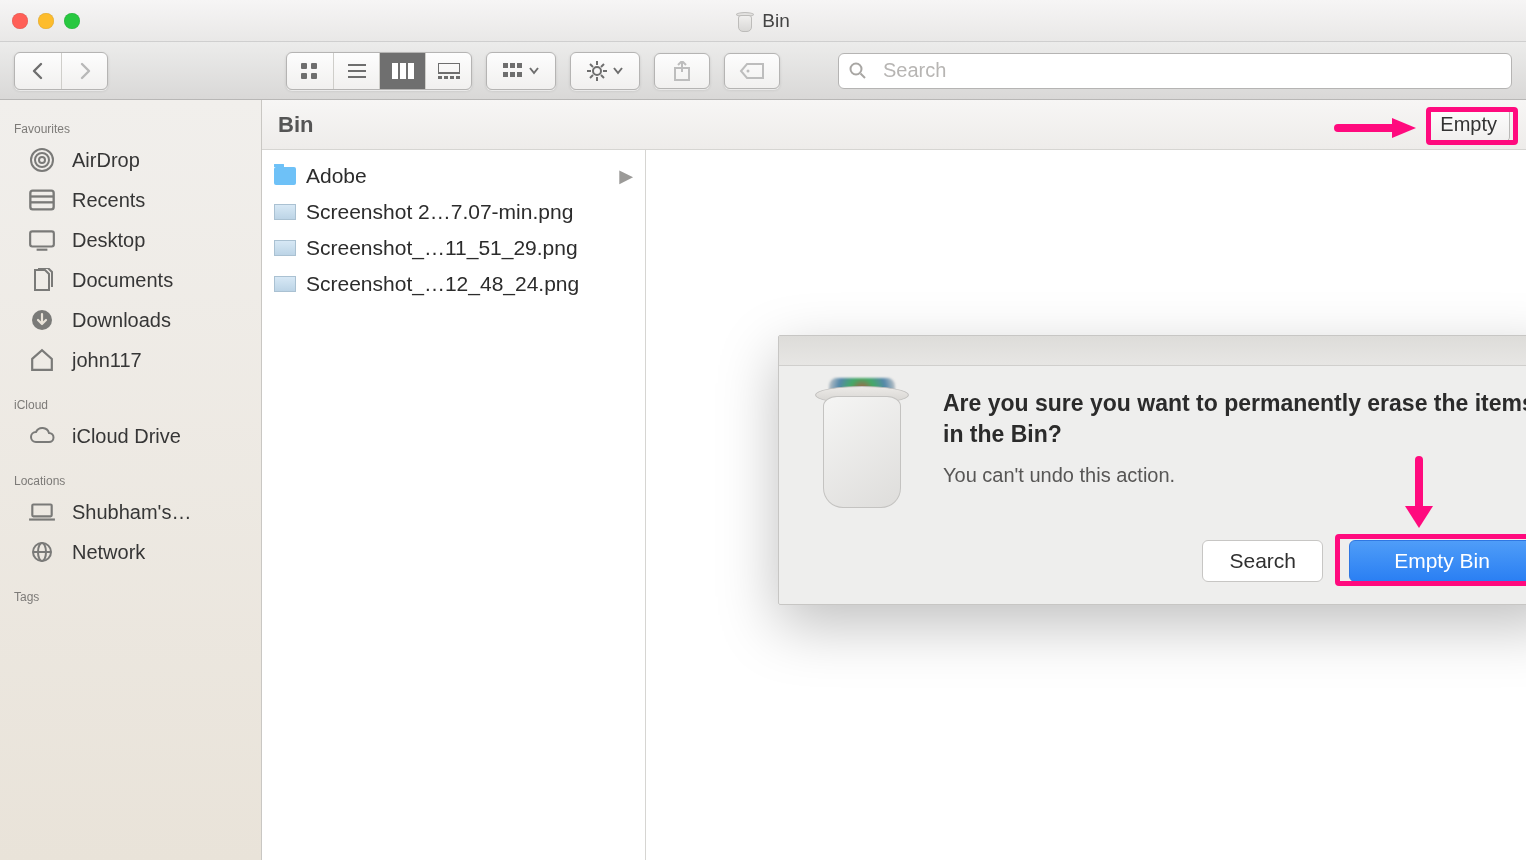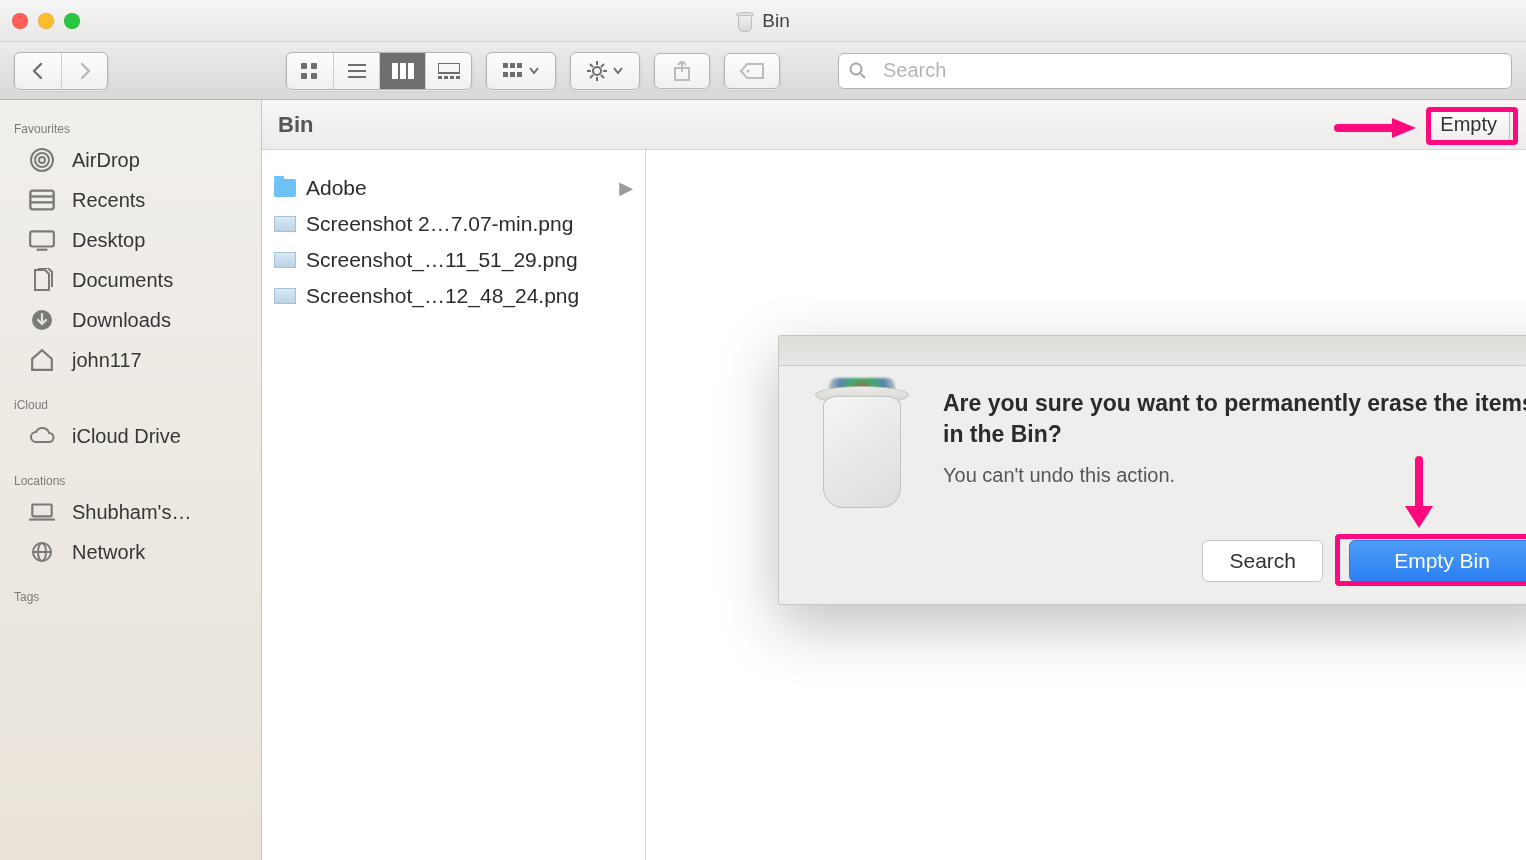--- a/index.html
+++ b/index.html
@@ -70,21 +70,21 @@
     padding: 0 16px;
   }
   .location-bar .loc { font-size:22px; font-weight:600; color:#555; }
   .empty-btn {
     height: 34px; padding: 0 12px; border:1px solid #b9b8b6; border-radius:5px;
     background:linear-gradient(#fdfdfd,#f0efee); font-size:20px; color:#333;
     display:flex; align-items:center;
   }
 
   .columns { flex:1; display:flex; background:#fff; }
-  .col { width: 384px; border-right:1px solid #d6d5d2; padding-top:20px; }
+  .col { width: 384px; border-right:1px solid #d6d5d2; padding-top:8px; }
   .row {
     display:flex; align-items:center; gap:10px; padding: 6px 12px; font-size:21px; color:#2c2c2c;
     justify-content:space-between;
   }
   .row .lhs { display:flex; align-items:center; gap:10px; overflow:hidden; }
   .row .lhs span { white-space:nowrap; overflow:hidden; text-overflow:ellipsis; }
   .folder-icon { width:22px; height:18px; background:#6ec1f7; border-radius:2px; position:relative; }
   .folder-icon::before { content:''; position:absolute; top:-4px; left:0; width:10px; height:4px; background:#6ec1f7; border-radius:2px 2px 0 0;}
   .img-icon { width:22px; height:16px; background:linear-gradient(#d7e8f5,#bcd4e6); border:1px solid #aac1d2; }
   .arrow { color:#9b9a98; font-size:18px; }

